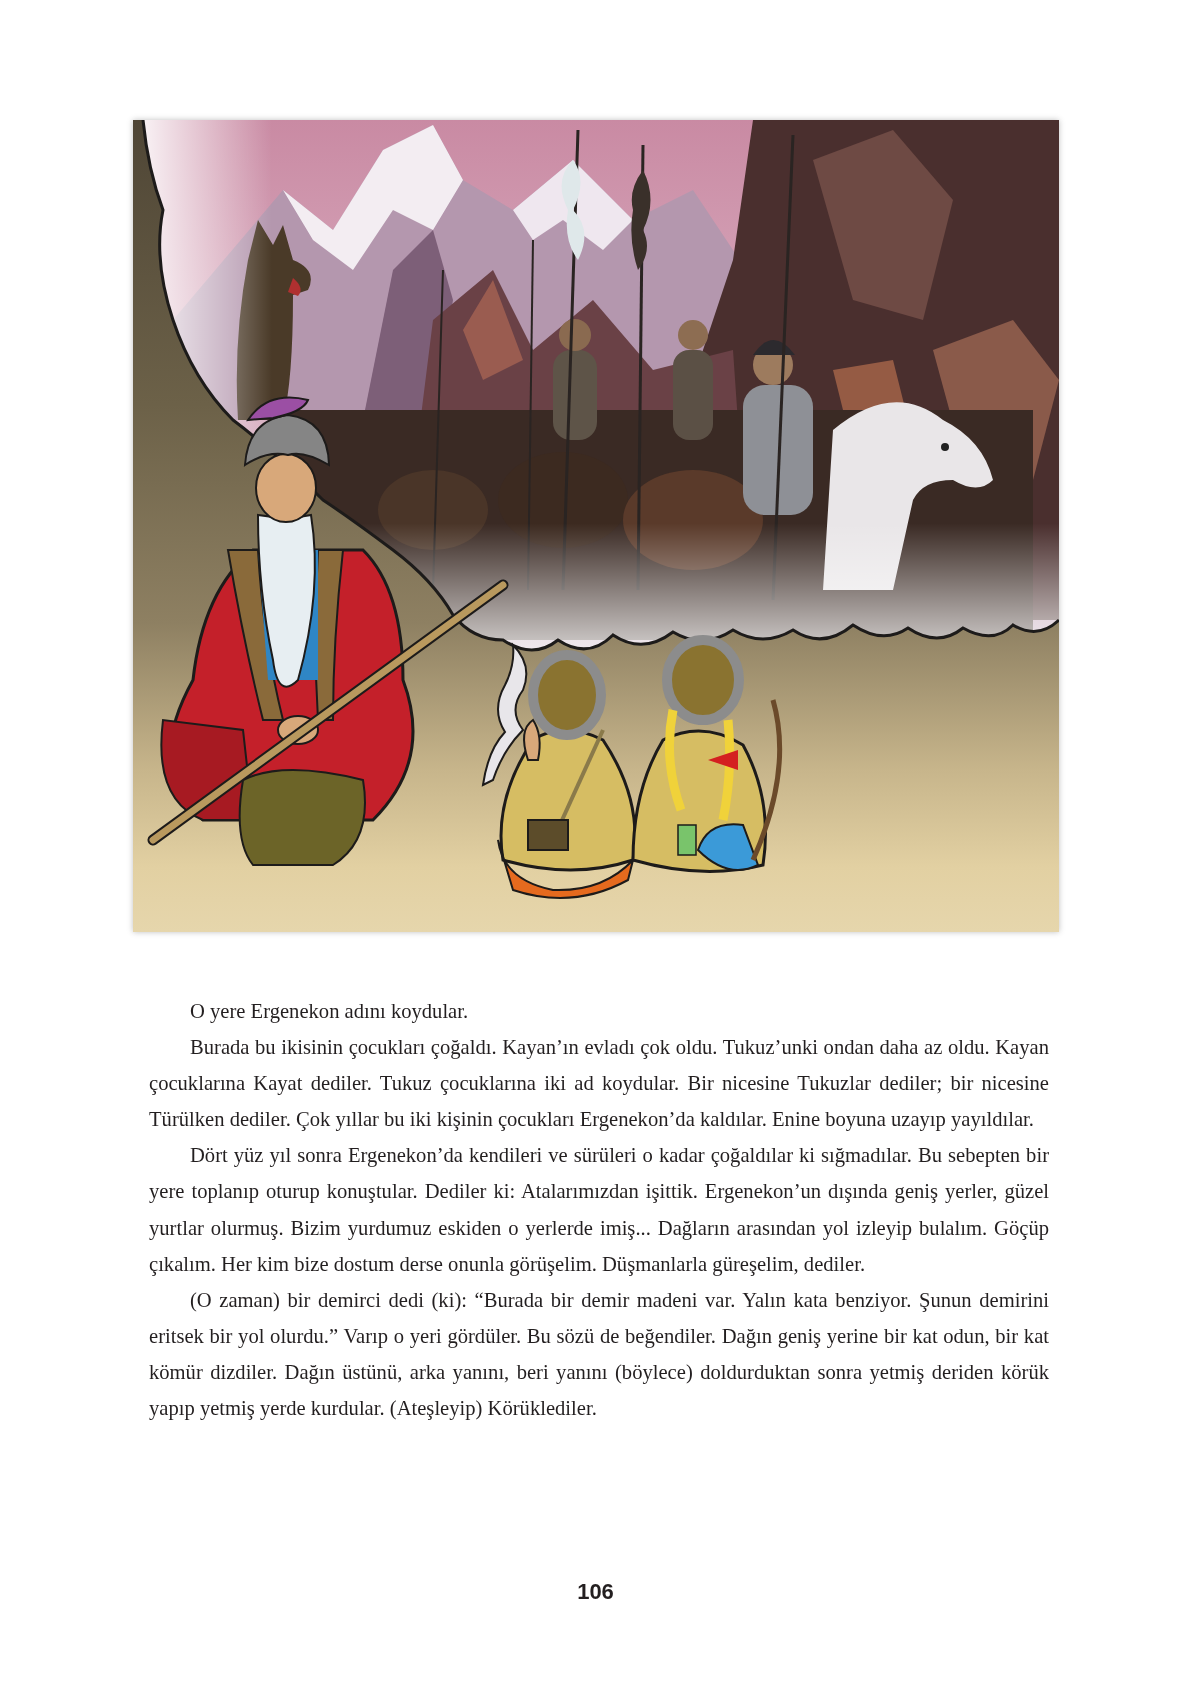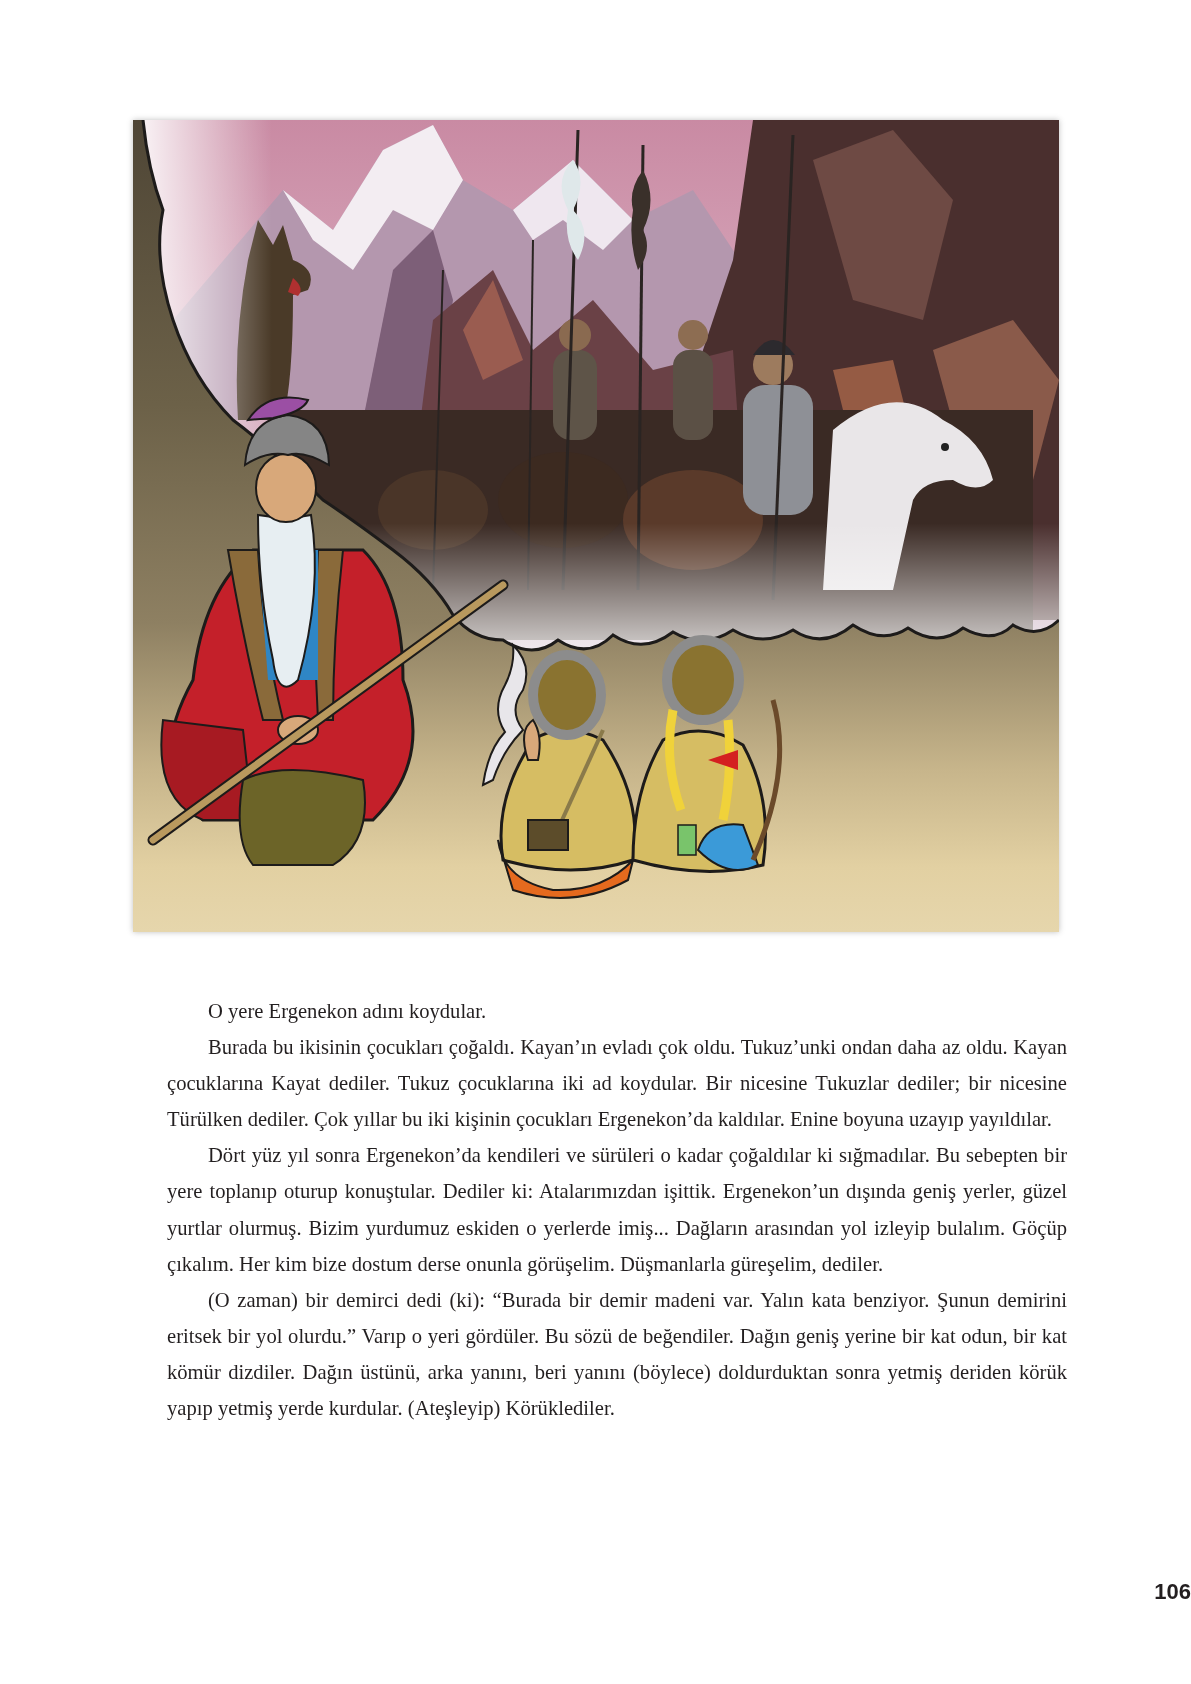--- a/index.html
+++ b/index.html
@@ -35,32 +35,31 @@
     }
     .body-text {
       position: absolute;
       left: 149px;
       top: 993px;
       width: 900px;
       font-size: 20.6px;
       line-height: 36.1px;
       text-align: justify;
       hyphens: manual;
-      margin-left: 18px;
     }
     .body-text p {
       margin: 0;
       text-indent: 41px;
     }
     .page-number {
       position: absolute;
       left: 0;
       width: 1191px;
       top: 1579px;
-      text-align: right;
+      text-align: center;
       font-family: "Liberation Sans", "DejaVu Sans", sans-serif;
       font-weight: bold;
       font-size: 22px;
       color: #231f20;
     }
   </style>
 </head>
 <body>
 
 <div class="illustration" title="Illustration: an old storyteller in a red fur-trimmed robe sits cross-legged holding a staff, while two children in fur hats listen; a thought bubble above shows mounted Turkic warriors with spears and banners and a wolf among snowy pink mountains">

